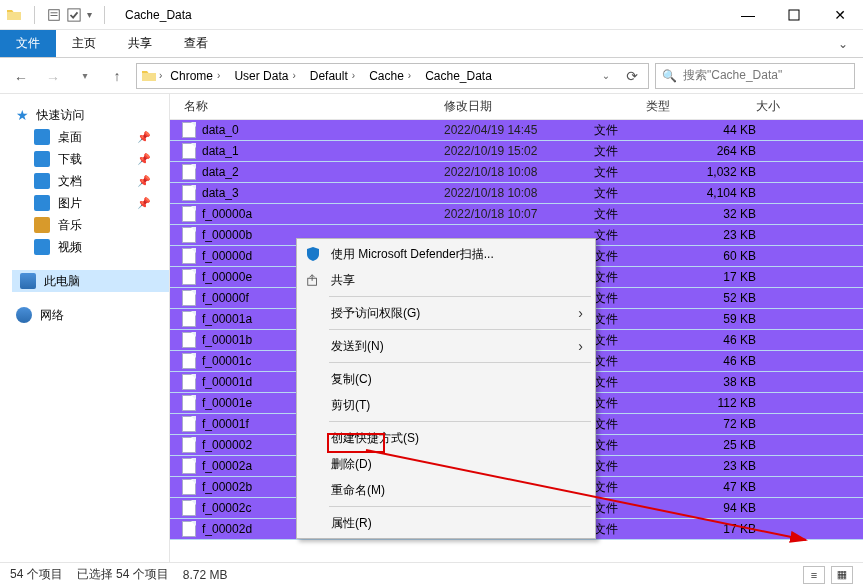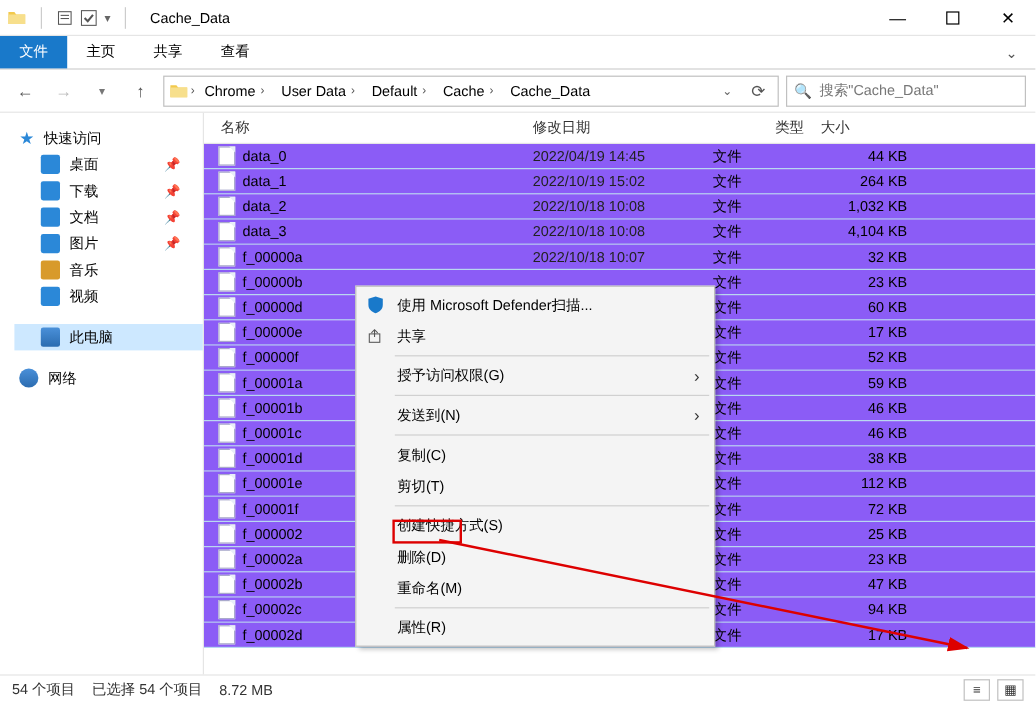--- a/index.html
+++ b/index.html
@@ -29,30 +29,30 @@
   .caret { font-size:10px; color:#555; }
   .addr-right { margin-left:auto; display:flex; align-items:center; gap:4px; }
   .search { width:200px; height:26px; border:1px solid #c0c0c0; display:flex; align-items:center; padding:0 6px; color:#777; gap:6px; }
 
   
   .main { display:flex; height: calc(586px - 30px - 28px - 36px - 24px); }
   .sidebar { width:170px; border-right:1px solid #e5e5e5; padding:10px 0 0 16px; }
   .side-item { display:flex; align-items:center; gap:8px; height:22px; font-size:12px; }
   .side-sub { margin-left:18px; }
   .pin { margin-left:auto; margin-right:18px; color:#5b7aa8; font-size:11px; }
-  .side-sel { background:#cde8ff; padding:1px 22px; margin-left:-4px; }
+  .side-sel { background:#cde8ff; padding:1px 8px; margin-left:-4px; }
 
   
   .filepane { flex:1; overflow:hidden; display:flex; flex-direction:column; }
   .cols { display:flex; height:26px; border-bottom:1px solid #e5e5e5; align-items:center; color:#333; }
   .col { padding-left:14px; }
   .col.name { width:260px; }
   .col.date { width:150px;font-family:Liberation Mono, monospace; }
   .col.type { width:90px;text-align:right; }
-  .col.size { width:110px; text-align:left; }
+  .col.size { width:110px; text-align:right; }
   .rows { flex:1; overflow:hidden; }
   .row { display:flex; height:21px; align-items:center; background:#8b5cf6; border-bottom:1px solid #b8d8f0; }
   .row .cell { display:flex; align-items:center; }
   .row .name { width:260px; padding-left:12px; gap:6px; }
   .row .date { width:150px; padding-left:14px; color:#222; }
   .row .type { width:90px; padding-left:14px; }
   .row .size { width:110px; text-align:right; padding-right:24px; justify-content:flex-end; }
 
   .file-ico { width:14px; height:16px; border:1px solid #aac; background:#fff; position:relative; }
   .file-ico::after{ content:''; position:absolute; right:-1px; top:-1px; border-top:5px solid #e8eef8; border-left:5px solid transparent;}

